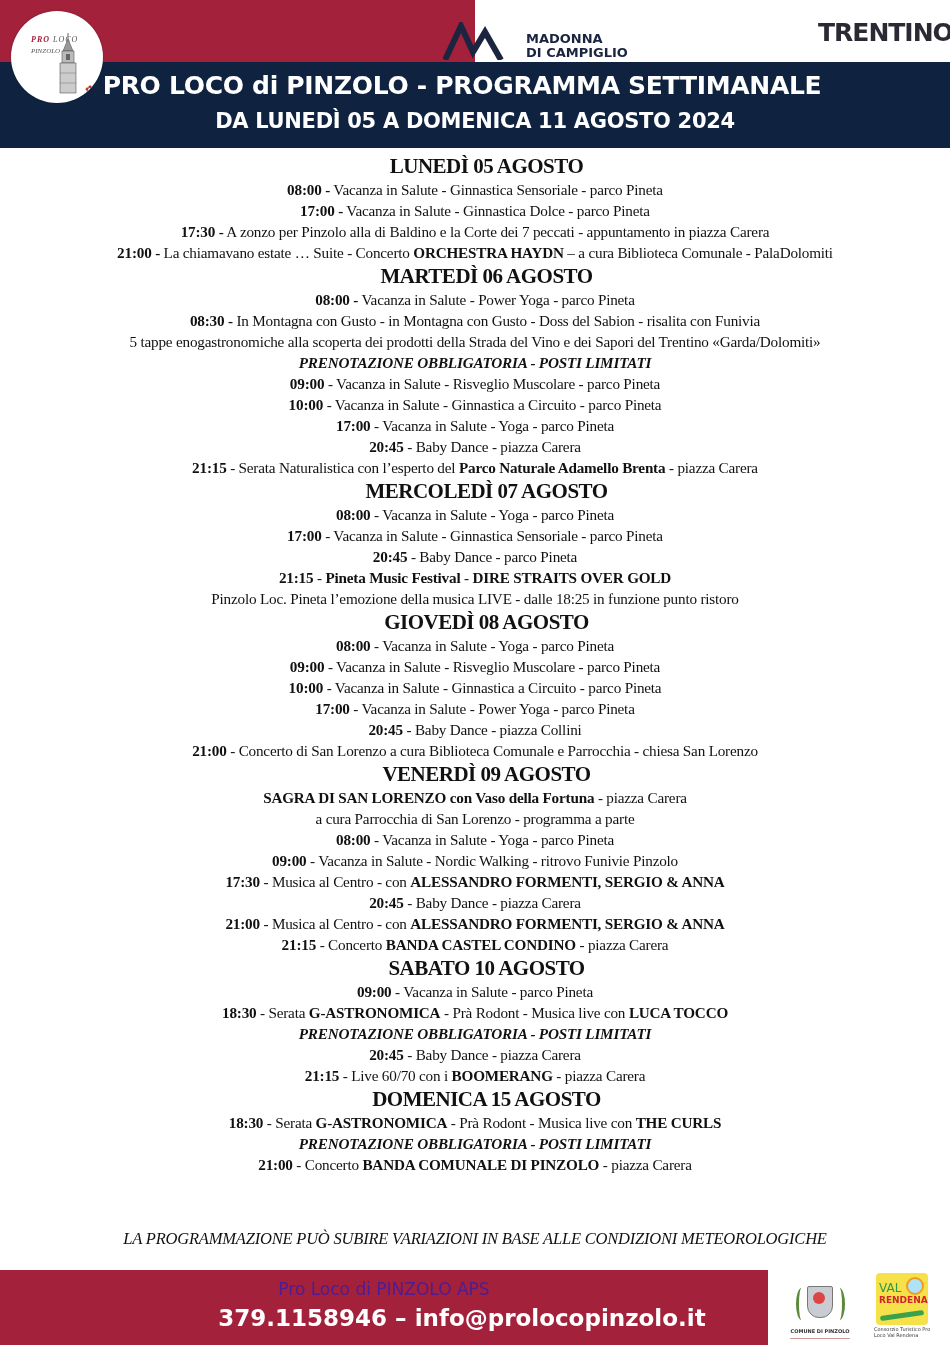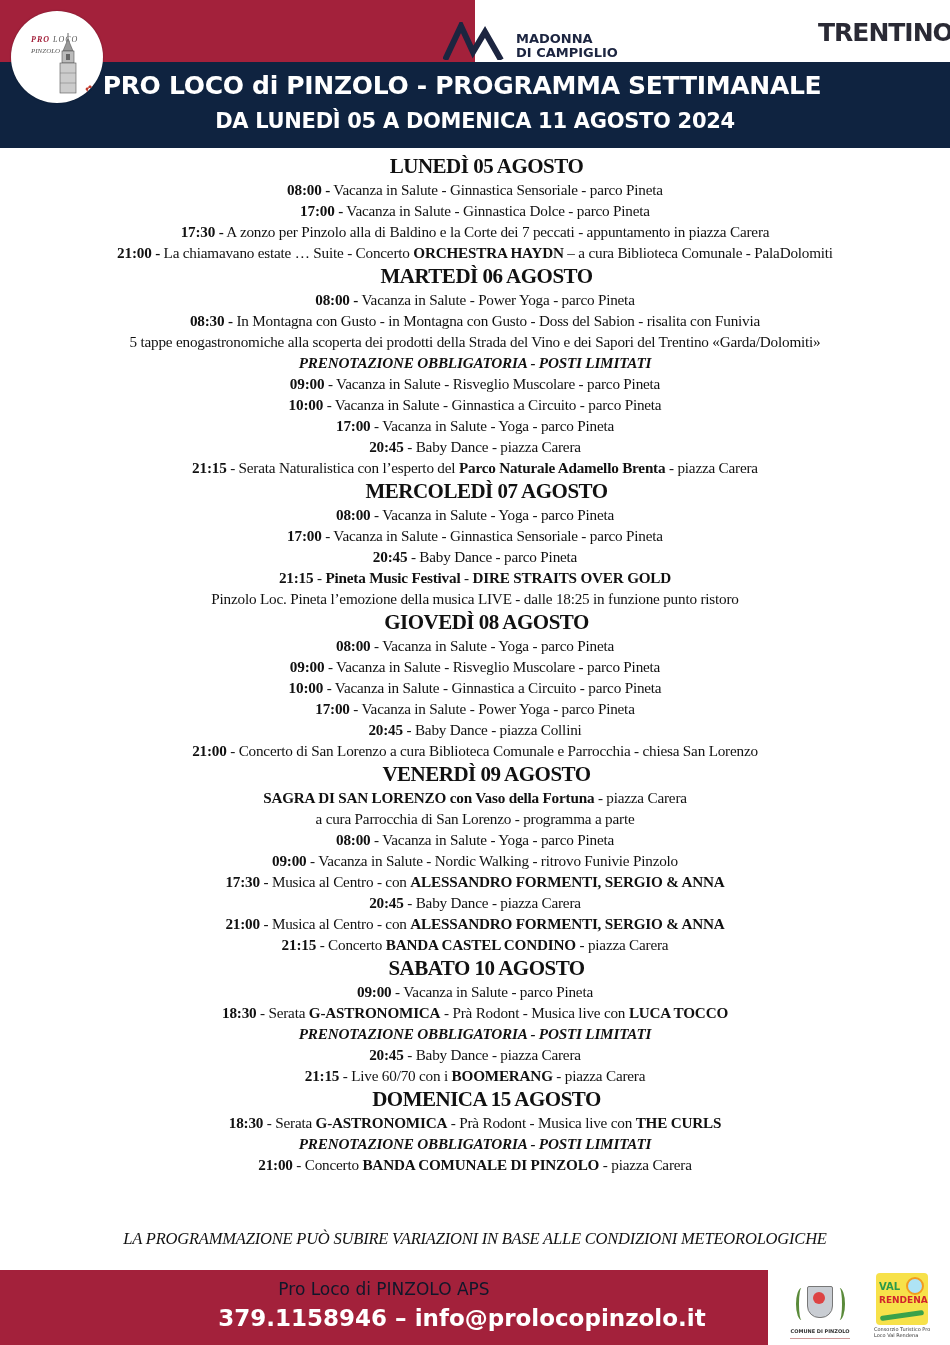--- a/index.html
+++ b/index.html
@@ -7,42 +7,42 @@
   .top-red { position:absolute; left:0; top:0; width:475px; height:62px; background:#a3213b; }
   .top-white { position:absolute; left:475px; top:0; width:475px; height:62px; background:#ffffff; }
   .header-band { position:absolute; left:0; top:62px; width:950px; height:86px; background:#0f2340; }
   .logo-circle { position:absolute; left:11px; top:11px; width:92px; height:92px; border-radius:50%; background:#fff; z-index:3; box-shadow:0 0 2px rgba(0,0,0,.3); overflow:hidden; }
   .logo-circle .pro { position:absolute; left:20px; top:24px; font-size:8px; letter-spacing:1px; color:#555; font-family:"Liberation Serif", serif; font-style:italic; }
   .logo-circle .pro b { color:#a3213b; }
   .logo-circle .vert { position:absolute; left:20px; top:36px; font-size:7px; line-height:9px; color:#555; width:6px; font-style:italic; }
   .tower { position:absolute; left:40px; top:22px; }
   .flower { position:absolute; left:74px; top:72px; color:#c0392b; font-size:12px; }
   .madonna { position:absolute; left:443px; top:22px; z-index:3; display:flex; align-items:flex-end; }
-  .madonna .txt { margin-left:11px; font-family:"DejaVu Sans", sans-serif; font-weight:bold; color:#1c2540; font-size:13px; line-height:14px; }
+  .madonna .txt { margin-left:21px; font-family:"DejaVu Sans", sans-serif; font-weight:bold; color:#1c2540; font-size:13px; line-height:14px; }
   .trentino { position:absolute; left:818px; top:18px; font-family:"DejaVu Sans", sans-serif; font-weight:bold; font-size:25px; color:#2a2a35; letter-spacing:-1px; }
   .title1 { position:absolute; left:0; top:71px; width:924px; text-align:center; color:#fff; font-family:"DejaVu Sans", sans-serif; font-weight:bold; font-size:25px; letter-spacing:-0.3px; }
   .title2 { position:absolute; left:0; top:109px; width:950px; text-align:center; color:#fff; font-family:"DejaVu Sans", sans-serif; font-weight:bold; font-size:21px; letter-spacing:-0.3px; }
   .content { position:absolute; left:0; top:153px; width:950px; text-align:center; }
   .day-title { font-weight:bold; font-size:21px; line-height:26px; letter-spacing:-0.5px;padding-left:23px; }
   .line { font-size:15.2px; line-height:21px; white-space:nowrap; letter-spacing:-0.2px; }
   .line b { font-weight:bold; }
   .note { font-style:italic; font-weight:bold; font-size:15.2px; line-height:21px; letter-spacing:-0.2px; }
   .disclaimer { position:absolute; left:0; top:1229px; width:950px; text-align:center; font-style:italic; font-weight:normal; font-size:16.5px; letter-spacing:-0.2px; }
   .footer-band { position:absolute; left:0; top:1270px; width:768px; height:75px; background:#a3213b; }
-  .footer-line1 { position:absolute; left:0; top:1279px; width:768px; text-align:center; color:#0f172a; font-family:"DejaVu Sans", sans-serif; font-size:17px; }
+  .footer-line1 { position:absolute; left:0; top:1279px; width:768px; text-align:center; color:#4c1d95; font-family:"DejaVu Sans", sans-serif; font-size:17px; }
   .footer-line2 { position:absolute; left:0; top:1305px; width:924px; text-align:center; color:#fff; font-family:"DejaVu Sans", sans-serif; font-weight:bold; font-size:23px; }
   .comune-logo { position:absolute; left:790px; top:1278px; width:60px; height:62px; }
   .comune-logo .shield { position:absolute; left:17px; top:8px; width:24px; height:30px; background:#c9cdd3; border:1px solid #777; border-radius:2px 2px 12px 12px; }
   .comune-logo .rose { position:absolute; left:23px; top:14px; width:12px; height:12px; border-radius:50%; background:#d44; }
   .comune-logo .leaf-l { position:absolute; left:6px; top:10px; width:8px; height:32px; border-left:3px solid #5a8a3a; border-radius:50%; }
   .comune-logo .leaf-r { position:absolute; left:44px; top:10px; width:8px; height:32px; border-right:3px solid #5a8a3a; border-radius:50%; }
   .comune-logo .cap { position:absolute; left:0; top:50px; width:60px; text-align:center; font-size:5px; color:#333; font-family:"DejaVu Sans", sans-serif; font-weight:bold; }
   .comune-logo .rule { position:absolute; left:0; top:60px; width:60px; border-top:1px solid #c99; }
   .valrendena { position:absolute; left:876px; top:1273px; width:52px; height:52px; background:#f7e14a; border-radius:4px; }
-  .valrendena .v1 { position:absolute; left:3px; top:8px; font-family:"DejaVu Sans", sans-serif; font-weight:bold; font-size:10px; color:#2a9a4a; }
+  .valrendena .v1 { position:absolute; left:3px; top:8px; font-family:"DejaVu Sans", sans-serif; font-weight:normal; font-size:12px; color:#2a9a4a; }
   .valrendena .v2 { position:absolute; left:3px; top:22px; font-family:"DejaVu Sans", sans-serif; font-weight:bold; font-size:9px; color:#d2242b; }
   .valrendena .sun { position:absolute; left:30px; top:4px; width:14px; height:14px; border-radius:50%; background:#aee3f5; border:2px solid #f29c1f; }
   .valrendena .swoosh { position:absolute; left:4px; top:40px; width:44px; height:5px; background:#3aa24a; border-radius:3px; transform:rotate(-8deg); }
   .vr-caption { position:absolute; left:874px; top:1326px; width:60px; font-size:5px; line-height:6px; color:#333; font-family:"DejaVu Sans", sans-serif; }
 </style>
 </head>
 <body>
 
 <div class="top-red"></div>
 <div class="top-white"></div>

